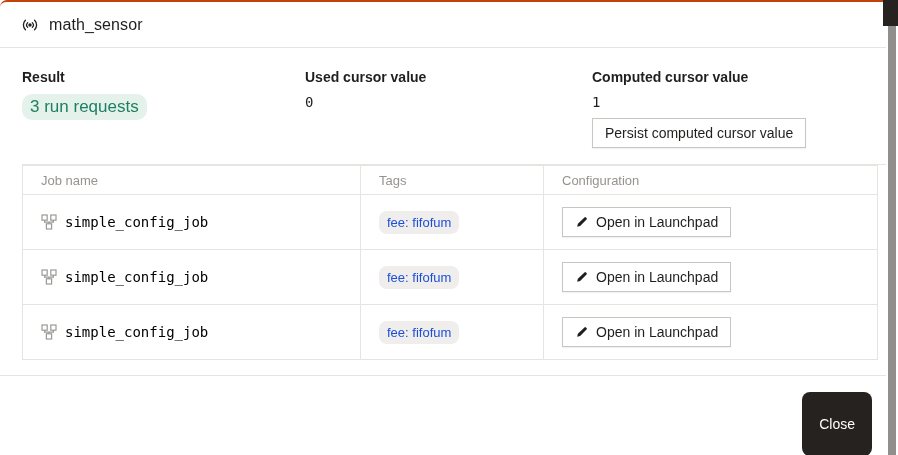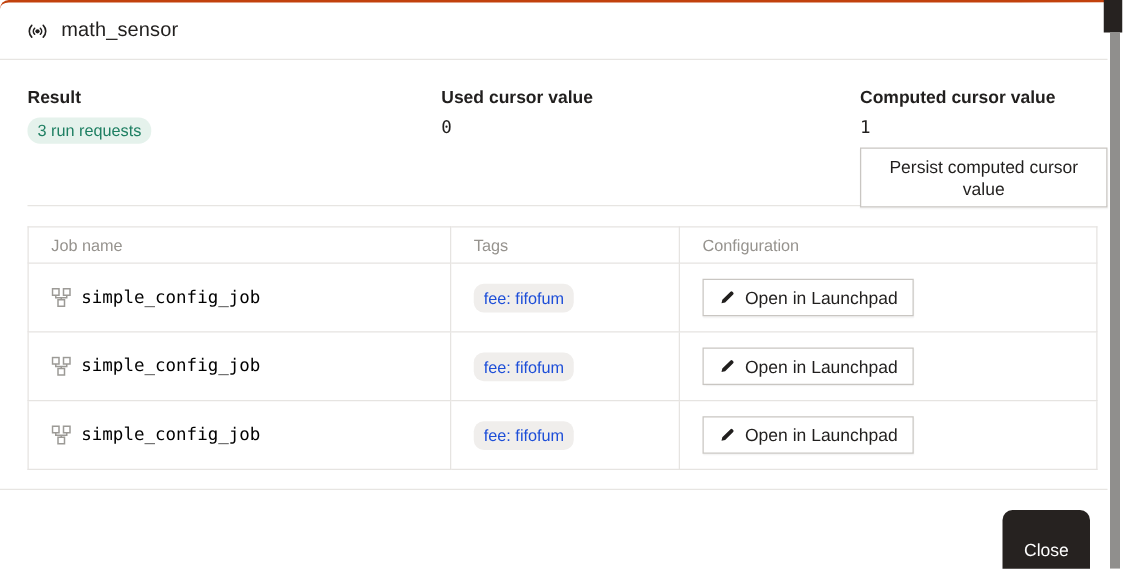--- a/index.html
+++ b/index.html
@@ -20,48 +20,48 @@
 
   
   .dlg-header {
     display:flex; align-items:center; gap:11px;
     height:46px; padding-left:22px; border-bottom:1px solid #e7e5e2;
   }
   .dlg-title { font-size:16px; font-weight:500; letter-spacing:.1px; }
   .icon16 { width:16px; height:16px; display:block; flex:0 0 auto; }
 
   
-  .summary { display:flex; height:116px; padding-left:22px;gap:48px; }
+  .summary { display:flex; height:116px; padding-left:22px; }
   .sum-col1 { width:283px; }
   .sum-col2 { width:287px; }
   .sum-col3 { flex:1; }
   .sum-label { margin-top:21px; font-weight:700; font-size:14px; }
   .badge {
     display:inline-block; margin-top:9px; background:#e5f2ec; color:#1e7f62;
-    font-size:13px; padding:3px 8px; border-radius:10px;
+    font-size:17px; padding:3px 8px; border-radius:10px;
   }
   .mono-val {
     margin-top:9px; font-family:"DejaVu Sans Mono", monospace; font-size:14px;
   }
   .btn {
     display:inline-flex; align-items:center; gap:8px;
     background:#fff; border:1px solid #c9c6c2; border-radius:0;
     padding:5px 12px; font-size:14px; color:#211f1e;
     font-family:"Liberation Sans", sans-serif;
     box-shadow:0 1px 1px rgba(33,31,30,.06); cursor:pointer; line-height:18px;
   }
   .persist-btn { margin-top:8px; }
 
   .divider-inset { border-top:1px solid #e7e5e2; margin-left:22px; }
   .divider-full  { border-top:1px solid #e7e5e2; margin-top:15px; }
 
   
   table.runs {
     border-collapse:collapse; table-layout:fixed;
-    width:855px; margin:16px 9px 0 22px;
+    width:855px; margin:0 9px 0 22px;
   }
   .runs th, .runs td { border:1px solid #e6e4e1; text-align:left; padding:0 8px 0 18px; }
   .runs th { height:29px; font-weight:400; font-size:13px; color:#96938e; }
   .runs td { height:55px; vertical-align:middle; }
   .col-job { width:338px; } .col-tags { width:183px; } .col-config { width:334px; }
 
   .job-wrap { display:flex; align-items:center; gap:8px; }
   .job-link {
     color:#000000; font-family:"DejaVu Sans Mono", monospace; font-size:14px;
     text-decoration:none; cursor:pointer;

